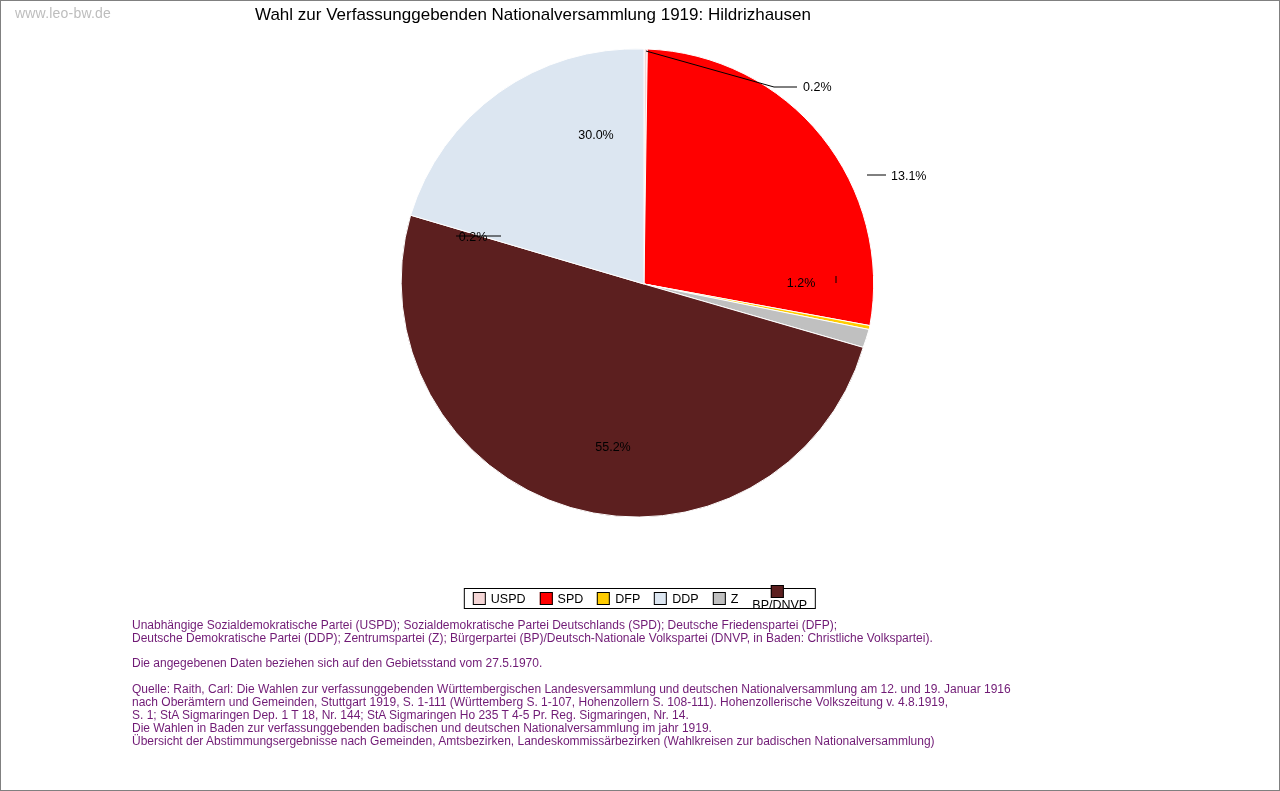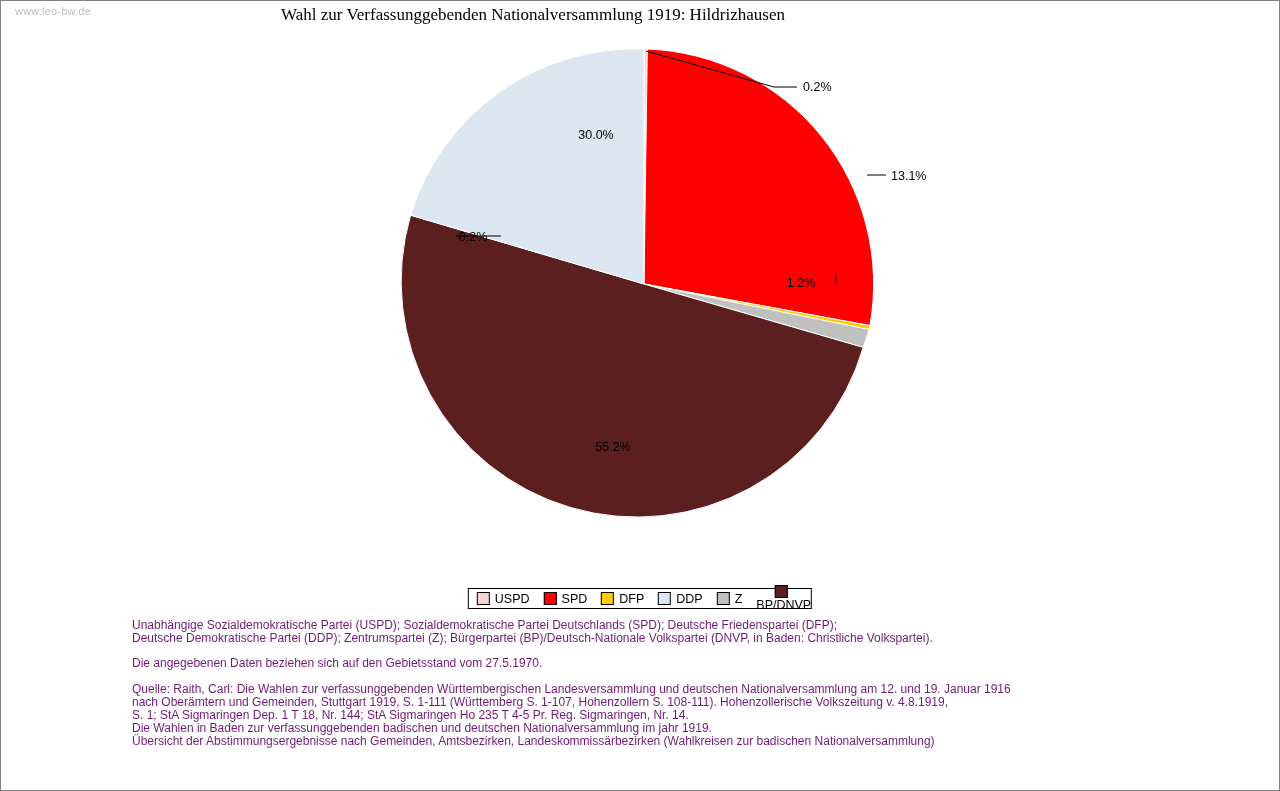--- a/index.html
+++ b/index.html
@@ -16,33 +16,32 @@
     height: 791px;
     background: #ffffff;
     border: 1px solid #808080;
     box-sizing: border-box;
     overflow: hidden;
   }
   #watermark {
     position: absolute;
     left: 14px;
     top: 4px;
-    font-size: 11px;
+    font-size: 14px;
     color: #bdbdbd;
     letter-spacing: 0.2px;
   }
   #chart-title {
     position: absolute;
     left: 0;
     top: 4px;
     width: 1064px;
     text-align: center;
     font-size: 17px;
     color: #000000;
-    font-family: Liberation Serif, serif;
   }
   #pie-area {
     position: absolute;
     left: 0;
     top: 30px;
     width: 1280px;
     height: 545px;
   }
   #pie-svg {
     display: block;
@@ -57,21 +56,21 @@
     stroke-width: 1;
     fill: none;
   }
   #legend {
     position: absolute;
     left: 50%;
     transform: translateX(-50%);
     top: 587px;
     border: 1px solid #000000;
     background: #ffffff;
-    padding: 3px 0 3px 8px;
+    padding: 3px 8px 3px 8px;
     display: flex;
     align-items: center;
     gap: 0px;
     height: 21px;
     box-sizing: border-box;
   }
   .legend-item {
     display: flex;
     align-items: center;
     margin-right: 14px;

